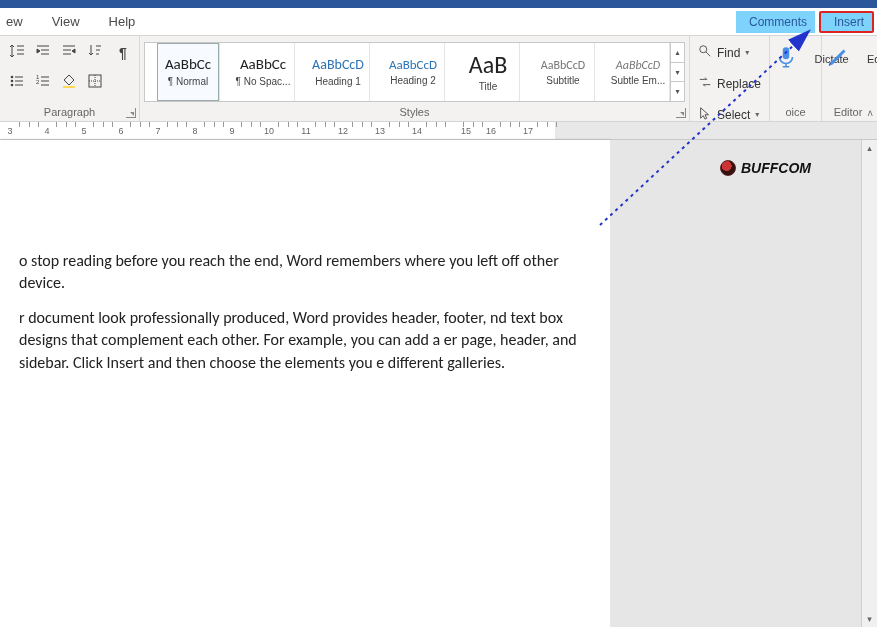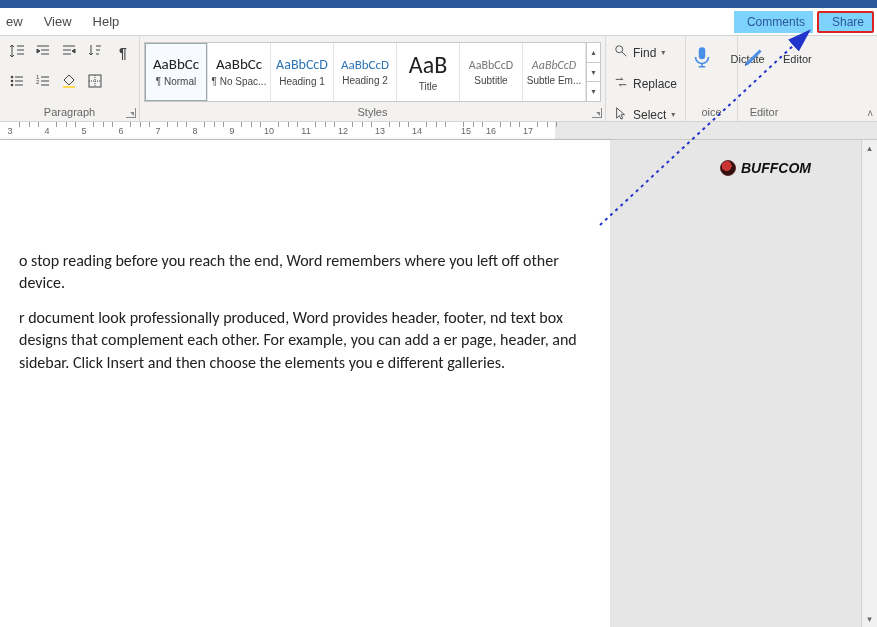--- a/index.html
+++ b/index.html
@@ -25,21 +25,21 @@
     height: 28px;
     background: #fff;
     border-bottom: 1px solid #d4d4d4;
     display: flex;
     align-items: center;
     position: relative;
   }
   .tab-left {
     display: flex;
     align-items: center;
-    gap: 17px;
+    gap: 25px;
     padding-left: 4px;
     height: 100%;
   }
   .tab {
     font-size: 13px;
     color: #4a4a4a;
     cursor: pointer;
     padding: 0 2px;
     height: 100%;
     display: flex;
@@ -144,20 +144,21 @@
   }
   .style-item {
     width: 63px;
     border-right: 1px solid #e5e5e5;
     display: flex;
     flex-direction: column;
     align-items: center;
     justify-content: center;
     cursor: pointer;
     padding: 2px 0;
+    margin-left: 12px;
   }
   .style-item:last-of-type { border-right: none; }
   .style-preview {
     font-family: Calibri, sans-serif;
     color: #333;
     text-align:center;
     line-height:1;
   }
   .style-name {
     font-size: 10px;
@@ -345,21 +346,21 @@
       </span>
       <span>Comments</span>
     </div>
     <div class="btn-pill share-highlight">
       <span>
         <svg viewBox="0 0 16 16">
             <rect x="2" y="6" width="10" height="8" rx="1" fill="none" stroke="#2b579a" stroke-width="1.2"></rect>
             <path d="M7 9 V2 M4 4 L7 1 L10 4" fill="none" stroke="#2b579a" stroke-width="1.2"></path>
           </svg>
       </span>
-      <span>Share</span>
+      <span>Insert</span>
     </div>
   </div>
 </div>
 
 <div class="ribbon">
 
   <div class="group" style="width:140px">
     <div class="group-body">
       <div class="para-grid2">
         <div class="mini-btn">

